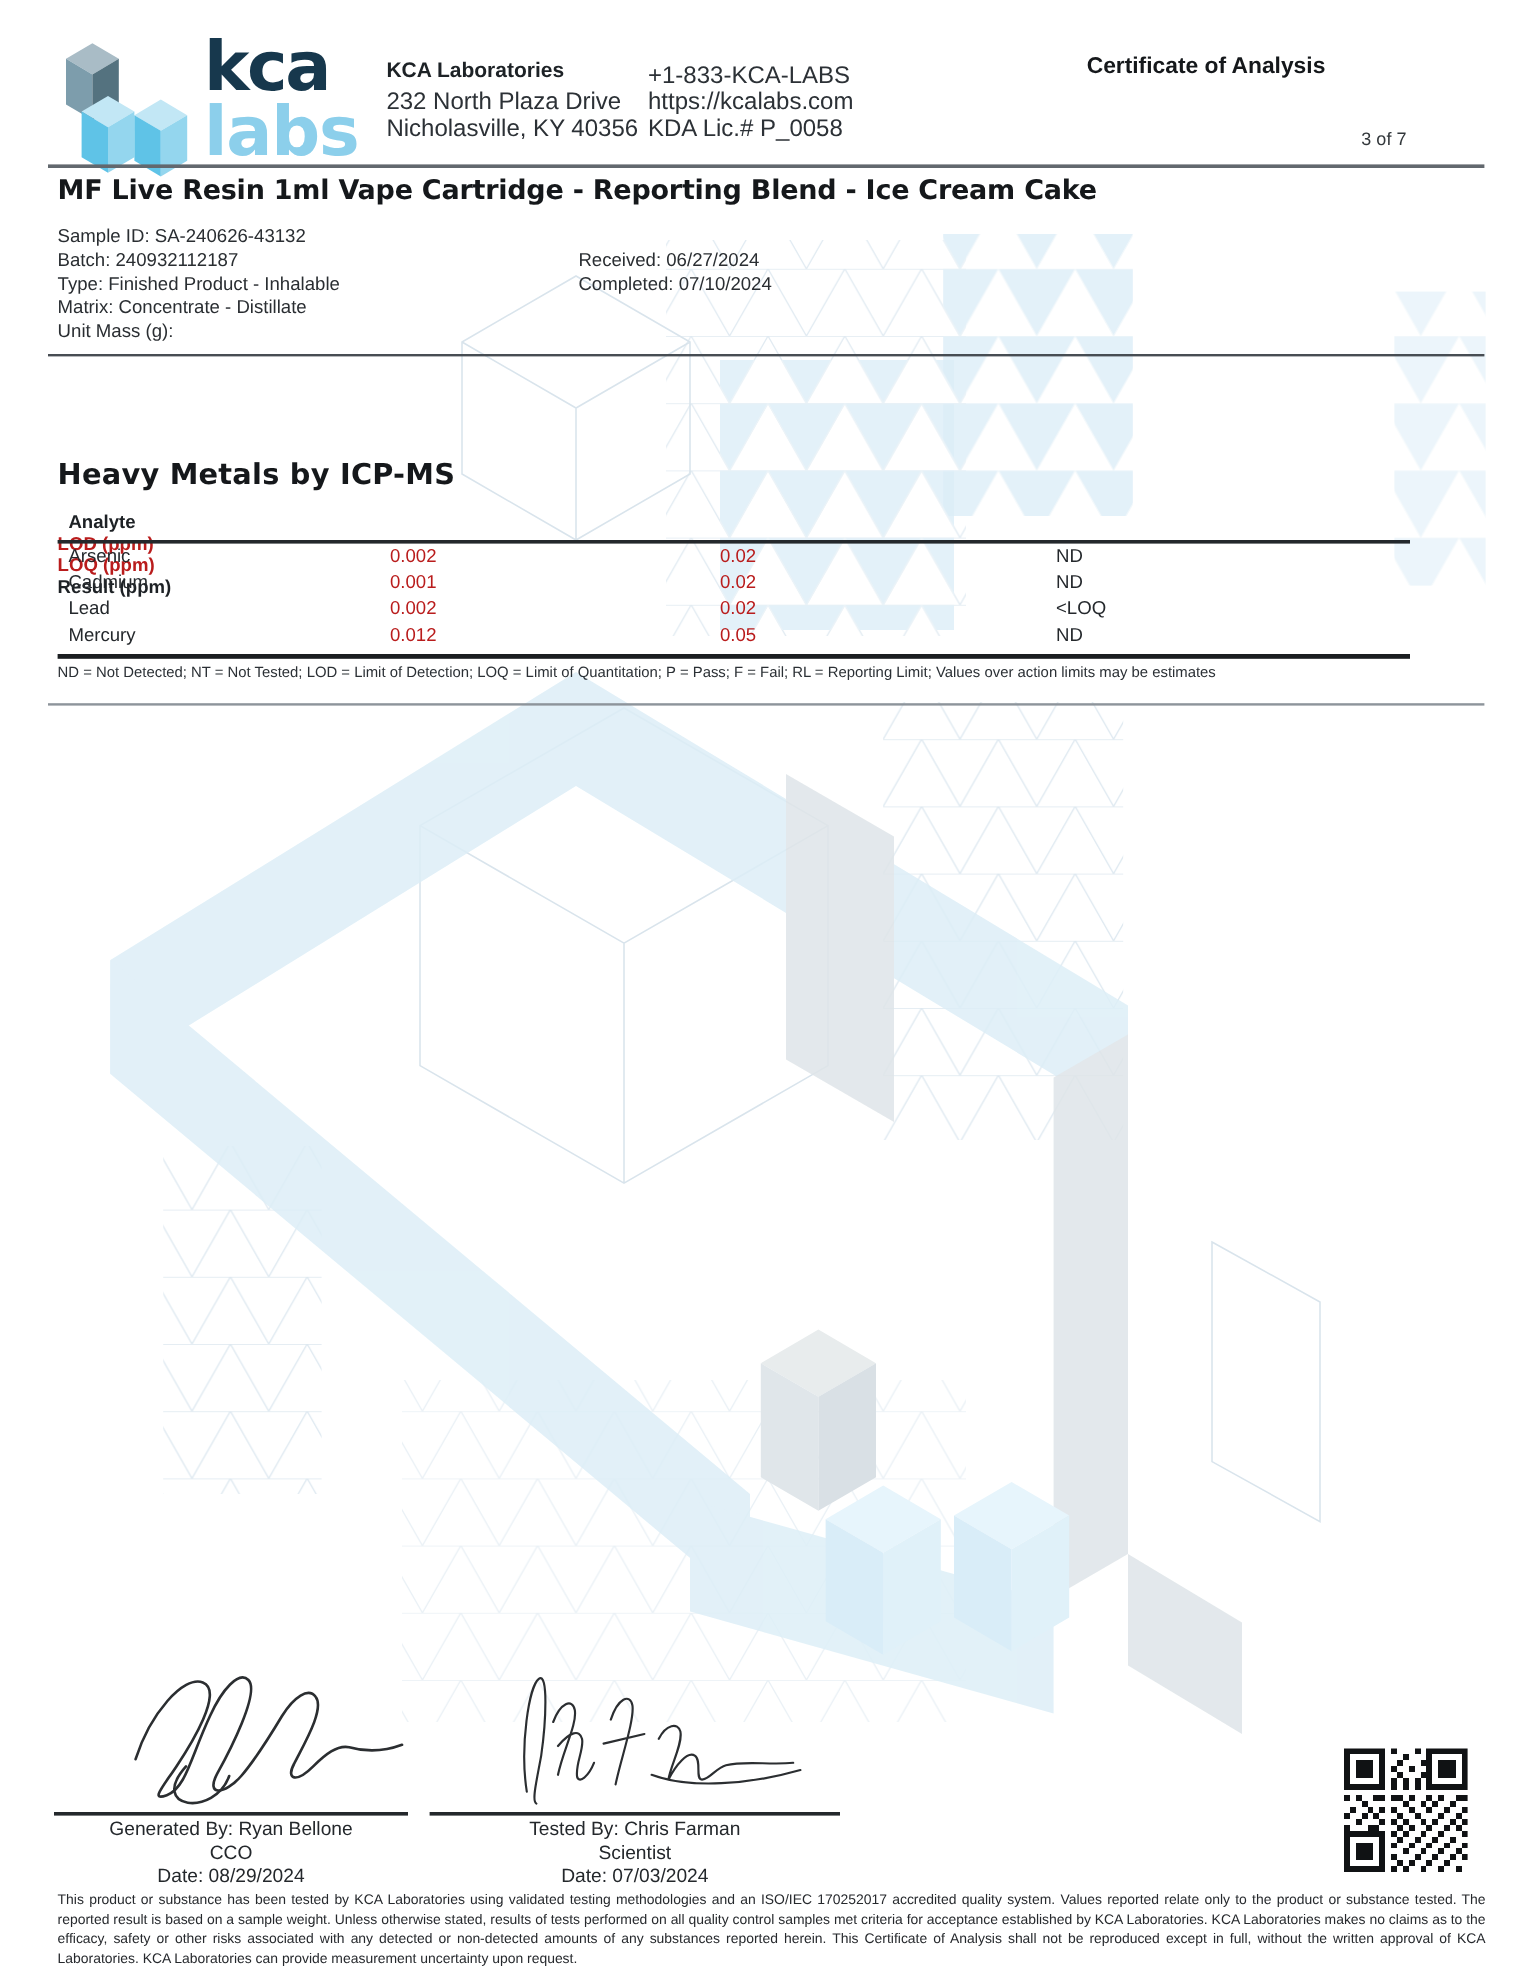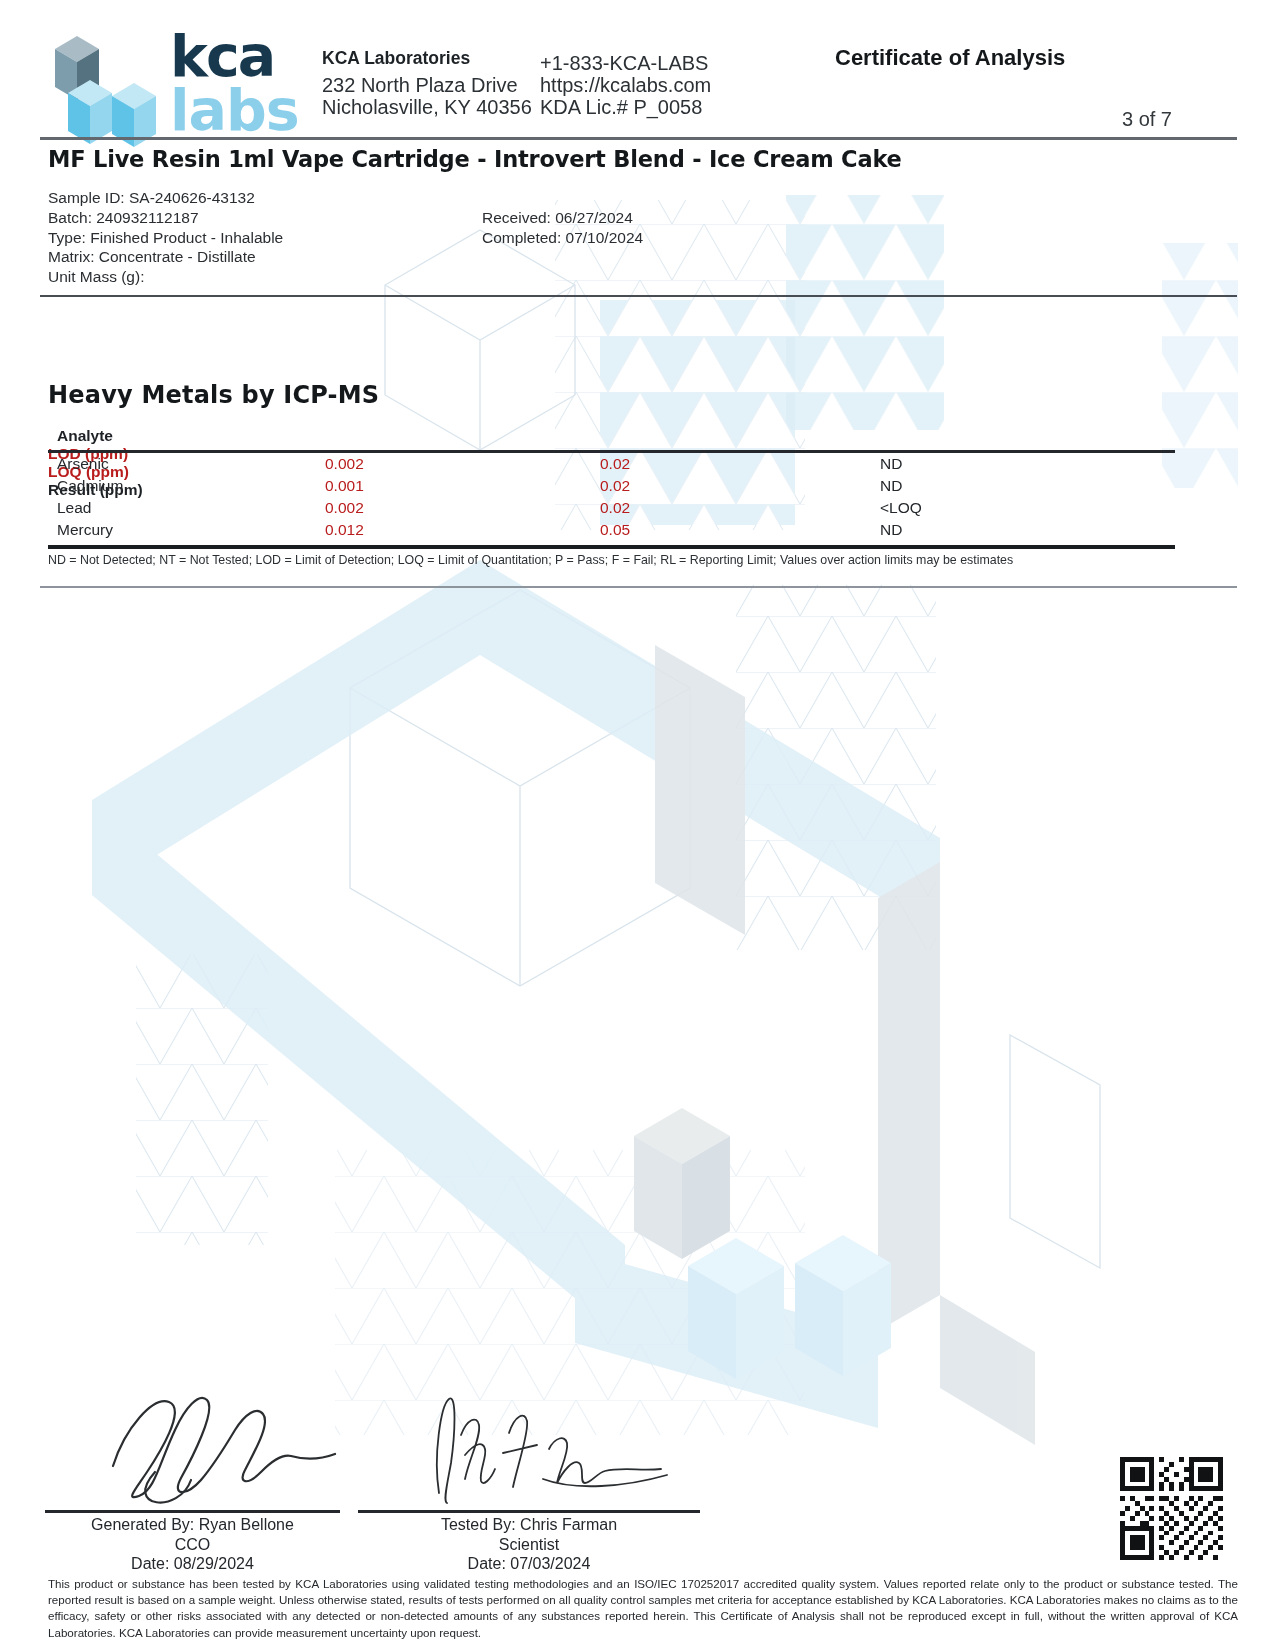--- a/index.html
+++ b/index.html
@@ -7,22 +7,22 @@
         font-family:"Liberation Sans",sans-serif;color:#202428;}
   .abs{position:absolute;}
   .watermark{position:absolute;left:0;top:0;z-index:0;pointer-events:none;}
   .content{position:absolute;left:0;top:0;width:100%;height:100%;z-index:1;}
   .logo-kca{font-family:"DejaVu Sans","Liberation Sans",sans-serif;font-weight:bold;
             font-size:57px;line-height:1;letter-spacing:-2px;color:#17384d;}
   .logo-labs{font-family:"DejaVu Sans","Liberation Sans",sans-serif;font-weight:bold;
              font-size:57px;line-height:1;letter-spacing:-1px;color:#8ccfeb;}
   .labname{font-size:17.5px;font-weight:bold;color:#1d2226;}
   .hdr-small{font-size:20px;line-height:22px;color:#2c3136;}
-  .cert-title{font-size:22px;font-weight:bold;color:#15181b;text-align:left;}
-  .pagenum{font-size:20px;color:#33383c;text-align:right;}
+  .cert-title{font-size:19px;font-weight:bold;color:#15181b;text-align:center;}
+  .pagenum{font-size:15px;color:#33383c;text-align:right;}
   .rule{position:absolute;background:#6a7076;}
   .doc-title{font-size:22.5px;font-weight:bold;letter-spacing:-0.2px;color:#15181b;
              font-family:"DejaVu Sans","Liberation Sans",sans-serif;}
   .info{font-size:15.5px;line-height:19.8px;color:#2a2e32;}
   .info .bold{font-weight:bold;color:#1d2226;}
   .section-h{font-size:24px;font-weight:bold;color:#15181b;letter-spacing:0.2px;
              font-family:"DejaVu Sans","Liberation Sans",sans-serif;}
   .tbl-row{display:flex;position:absolute;left:48px;width:1127px;height:22px;
            font-size:15.5px;color:#24282c;}
   .tbl-row .c1{width:277px;padding-left:9px;box-sizing:border-box;}
@@ -110,21 +110,21 @@
 
     <div class="abs hdr-small" style="left:540px;top:52px;">+1-833-KCA-LABS</div>
     <div class="abs hdr-small" style="left:540px;top:74px;">https://kcalabs.com</div>
     <div class="abs hdr-small" style="left:540px;top:96px;">KDA Lic.# P_0058</div>
 
     <div class="abs cert-title" style="left:835px;top:45px;width:340px;">Certificate of Analysis</div>
     <div class="abs pagenum" style="left:972px;top:108px;width:200px;">3 of 7</div>
 
     <div class="rule" style="left:40px;top:137px;width:1197px;height:3px;background:#62686e;"></div>
 
-    <div class="abs doc-title" style="left:48px;top:146px;">MF Live Resin 1ml Vape Cartridge - Introvert Blend - Ice Cream Cake</div>
+    <div class="abs doc-title" style="left:48px;top:146px;">MF Live Resin 1ml Vape Cartridge - Reporting Blend - Ice Cream Cake</div>
 
     <div class="abs info" style="left:48px;top:188px;">
       <div>Sample ID: SA-240626-43132</div>
       <div>Batch: 240932112187</div>
       <div>Type: Finished Product - Inhalable</div>
       <div>Matrix: Concentrate - Distillate</div>
       <div>Unit Mass (g):</div>
     </div>
 
     <div class="abs info" style="left:482px;top:207.8px;">

